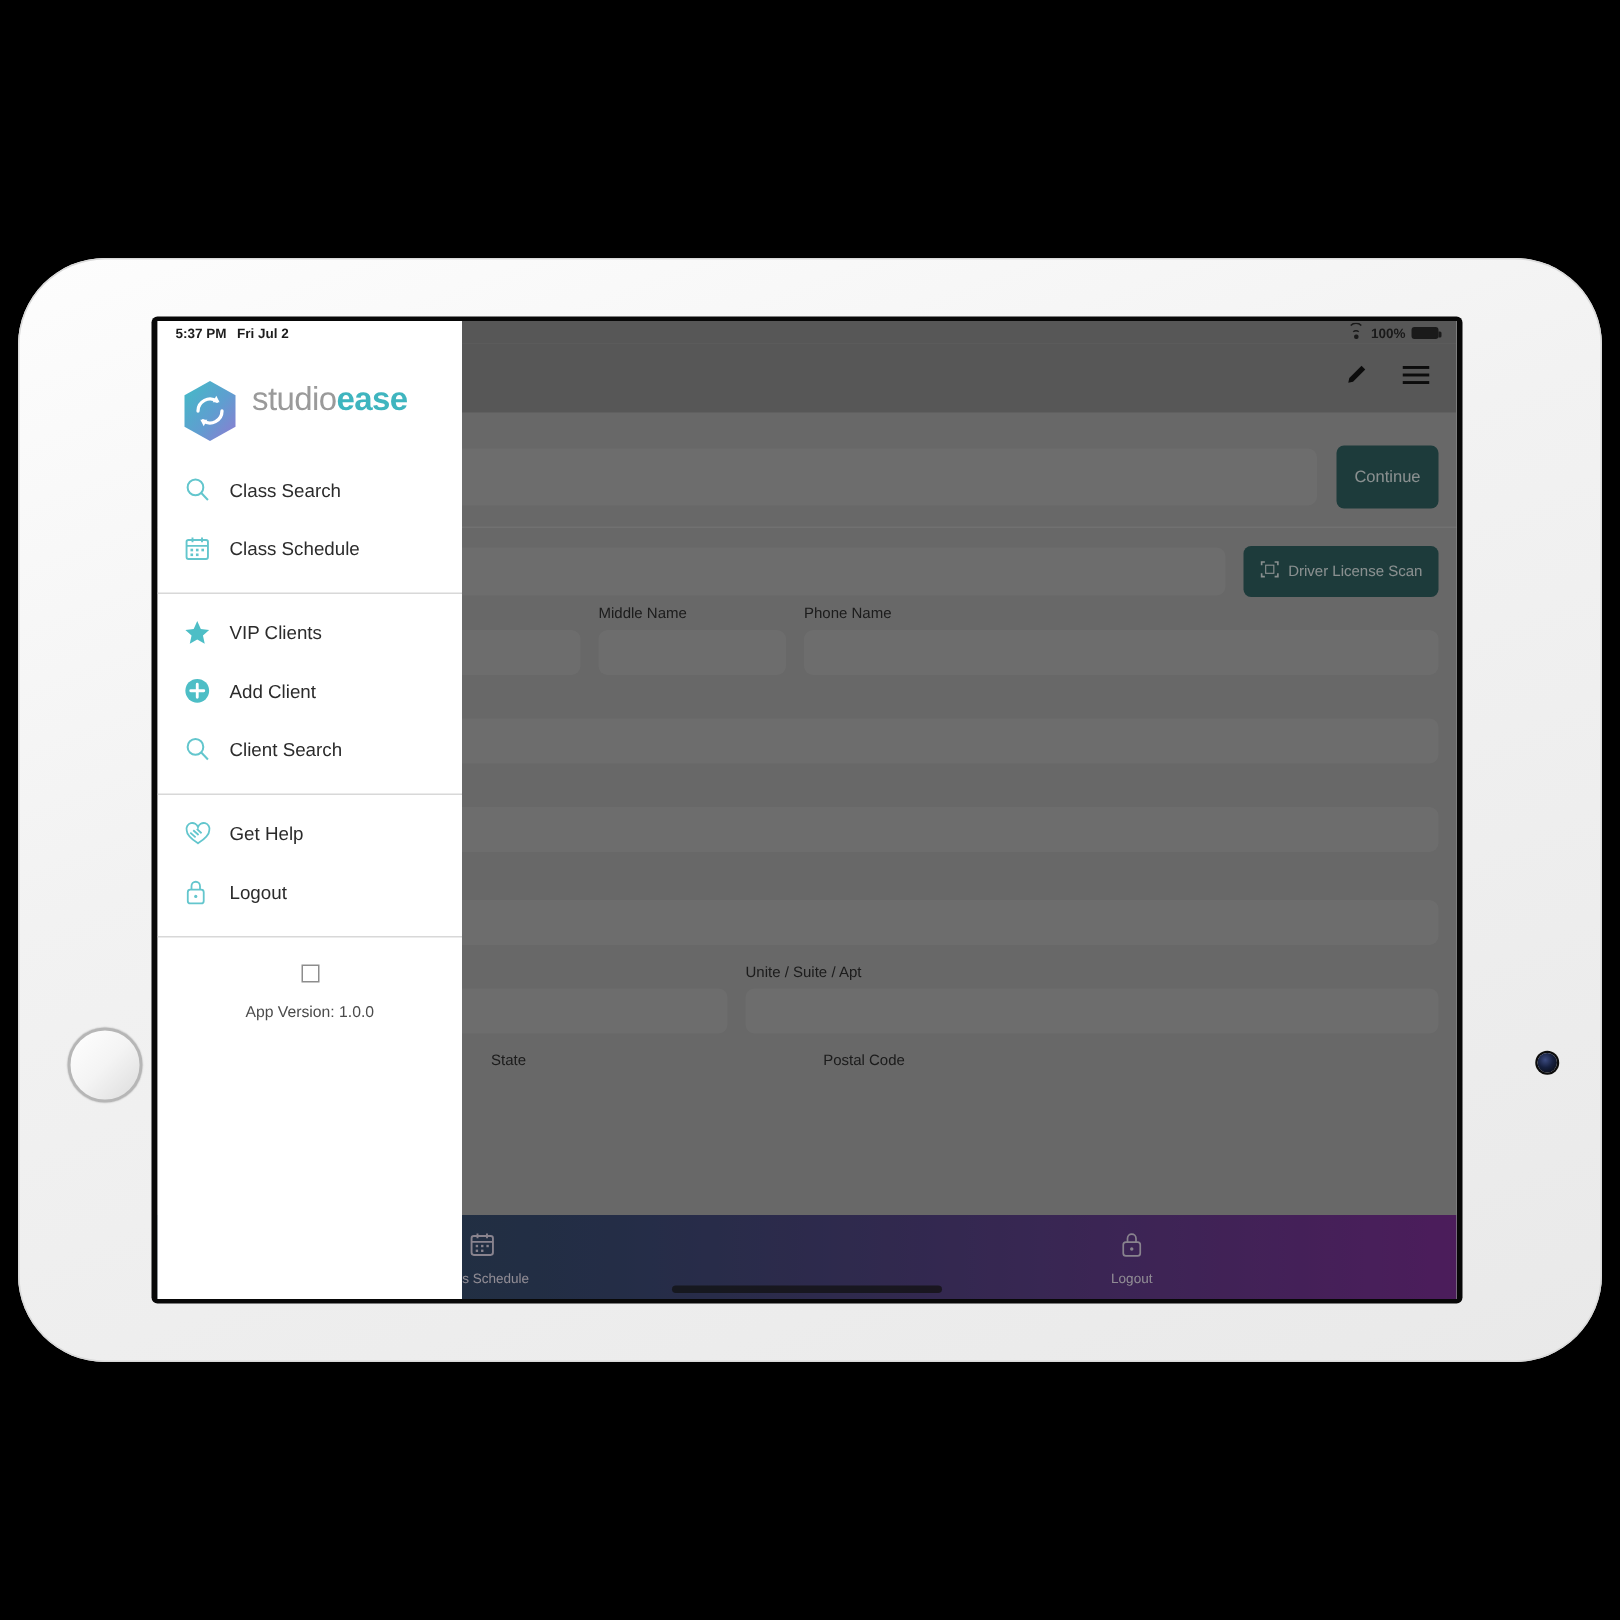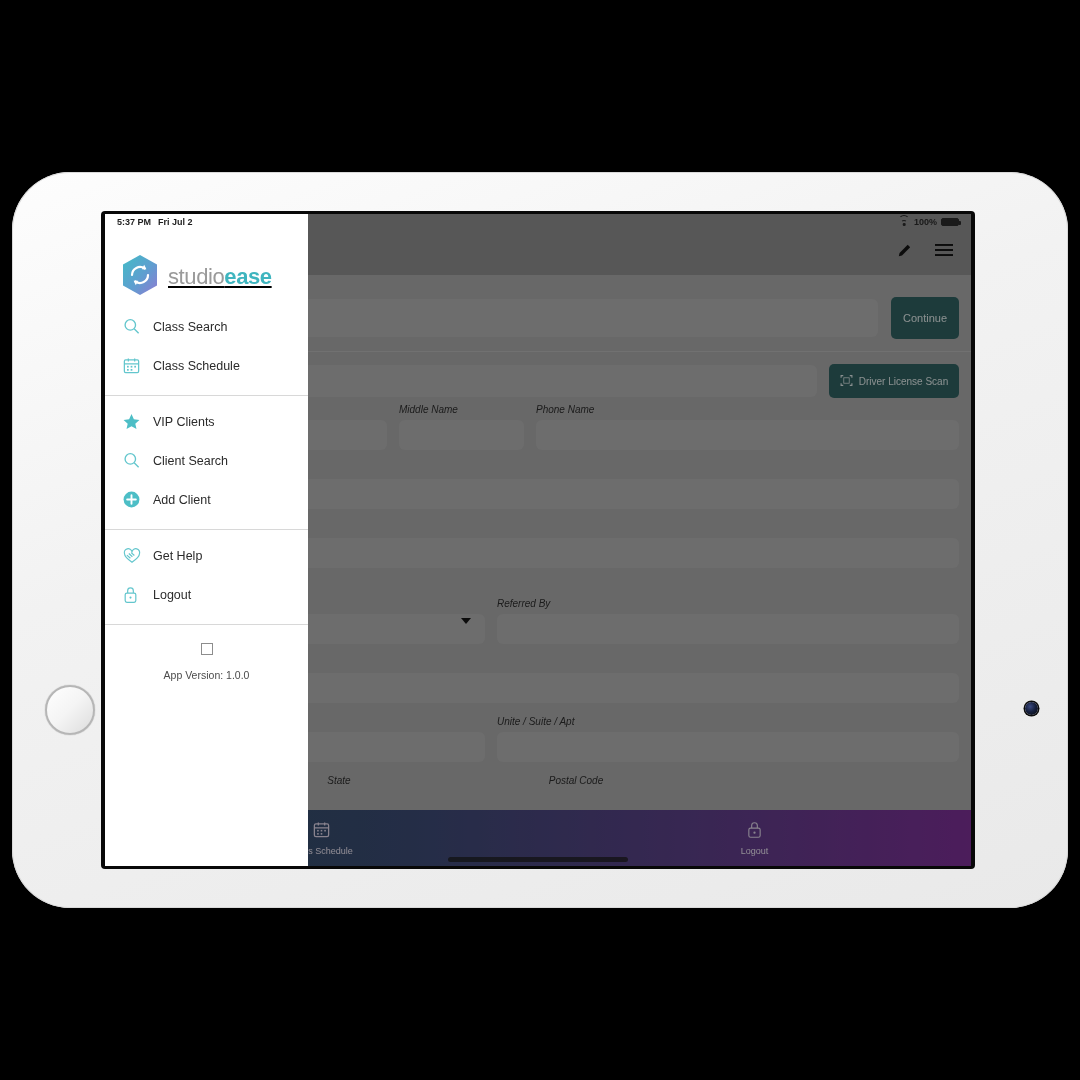--- a/index.html
+++ b/index.html
@@ -156,21 +156,21 @@
     font-size: 10px; color: #dfe8e8;
   }
 
   
   #form-area {
     position: absolute; left: 0; top: 190px;
     width: 100%; bottom: 0;
     padding: 0 12px;
     z-index: 2;
   }
-  .f-label { font-size: 10px; color: #2e2e2e; margin-bottom: 5px; font-style: italic; }
+  .f-label { font-size: 10px; color: #2e2e2e; margin-bottom: 5px; }
   .f-input { height: 30px; background: rgba(255,255,255,.10); border-radius: 6px; }
   .f-row { display: flex; gap: 12px; margin-bottom: 13px; }
   .f-col { display: flex; flex-direction: column; }
   .hint { font-size: 10px; color: #2b2b2b; padding: 5px 0 0 12px; }
   .f-select { position: relative; }
   .caret {
     position: absolute; right: 14px; top: 50%;
     transform: translateY(-50%);
     width: 0; height: 0;
     border-left: 5px solid transparent;
@@ -207,22 +207,22 @@
     z-index: 60;
     display: flex; flex-direction: column;
   }
   #drawer-status {
     height: 15px; display: flex; align-items: center;
     padding-left: 12px; gap: 7px;
   }
   .dsb { font-size: 9px; color: #1d1d1d; font-weight: bold; }
 
   #logo-block {
-    display: flex; align-items: center; gap: 9px;
-    padding: 24px 0 0 16px; height: 72px; text-decoration: underline;
+    display: flex; align-items: flex-start; gap: 9px;
+    padding: 24px 0 0 16px; height: 72px;
   }
   .logo-text { font-size: 22px; letter-spacing: -0.4px; }
   .logo-studio { color: #9a9a9a; }
   .logo-ease { color: #3fb5bf; font-weight: bold; }
 
   .nav-group { padding: 6px 0 10px 0; }
   .nav-sep { height: 1px; background: #d8d8d8; margin: 0; }
   .nav-item {
     display: flex; align-items: center; gap: 12px;
     padding: 10px 0 10px 17px;
@@ -319,32 +319,20 @@
         <div class="f-label">Mobile Phone</div>
         <div class="f-input"></div>
       </div>
 
       <div class="f-col">
         <div class="f-label">Birth Date</div>
         <div class="f-input"></div>
         <div class="hint">mm-dd-yyyy</div>
       </div>
 
-      <div class="f-row" style="margin-top:14px">
-        <div class="f-col f-select" style="width:368px">
-          <div class="f-label">&nbsp;</div>
-          <div class="f-input">
-            <span class="caret"></span>
-          </div>
-        </div>
-        <div class="f-col" style="flex:1">
-          <div class="f-label">Referred By</div>
-          <div class="f-input"></div>
-        </div>
-      </div>
 
       <div class="f-col" style="margin-bottom:13px">
         <div class="f-label">&nbsp;</div>
         <div class="f-input"></div>
       </div>
 
       <div class="f-row">
         <div class="f-col" style="width:368px">
           <div class="f-label">&nbsp;</div>
           <div class="f-input"></div>
@@ -460,35 +448,35 @@
       <div class="nav-item">
         <span class="nav-ico">
           <svg width="19" height="19" viewBox="0 0 24 24">
             <path d="M12 2.6 L15 9.2 L22 10 L16.8 14.8 L18.3 21.6 L12 18.1 L5.7 21.6 L7.2 14.8 L2 10 L9 9.2 Z" fill="#4dbec6"></path>
           </svg>
         </span>
         <span class="nav-label">VIP Clients</span>
       </div>
       <div class="nav-item">
         <span class="nav-ico">
+          <svg width="19" height="19" viewBox="0 0 24 24">
+            <circle cx="12" cy="12" r="10" fill="#4dbec6"></circle>
+            <path d="M12 6.5v11M6.5 12h11" stroke="#ffffff" stroke-width="2.4" stroke-linecap="round"></path>
+          </svg>
+        </span>
+        <span class="nav-label">Add Client</span>
+      </div>
+      <div class="nav-item">
+        <span class="nav-ico">
           <svg width="19" height="19" viewBox="0 0 24 24" fill="none" stroke="#63c6cd" stroke-width="1.7">
             <circle cx="10.5" cy="10" r="6.6"></circle>
                 <path d="M15.4 14.8 L21 20.6"></path>
           </svg>
         </span>
         <span class="nav-label">Client Search</span>
-      </div>
-      <div class="nav-item">
-        <span class="nav-ico">
-          <svg width="19" height="19" viewBox="0 0 24 24">
-            <circle cx="12" cy="12" r="10" fill="#4dbec6"></circle>
-            <path d="M12 6.5v11M6.5 12h11" stroke="#ffffff" stroke-width="2.4" stroke-linecap="round"></path>
-          </svg>
-        </span>
-        <span class="nav-label">Add Client</span>
       </div>
     </div>
 
     <div class="nav-sep"></div>
 
     <div class="nav-group">
       <div class="nav-item">
         <span class="nav-ico">
           <svg width="20" height="19" viewBox="0 0 24 24" fill="none" stroke="#63c6cd" stroke-width="1.5">
             <path d="M12 20.5 C6 16.5 2.5 13.5 2.5 9.6 A4.6 4.6 0 0 1 12 7 A4.6 4.6 0 0 1 21.5 9.6 C21.5 13.5 18 16.5 12 20.5 Z"></path>

